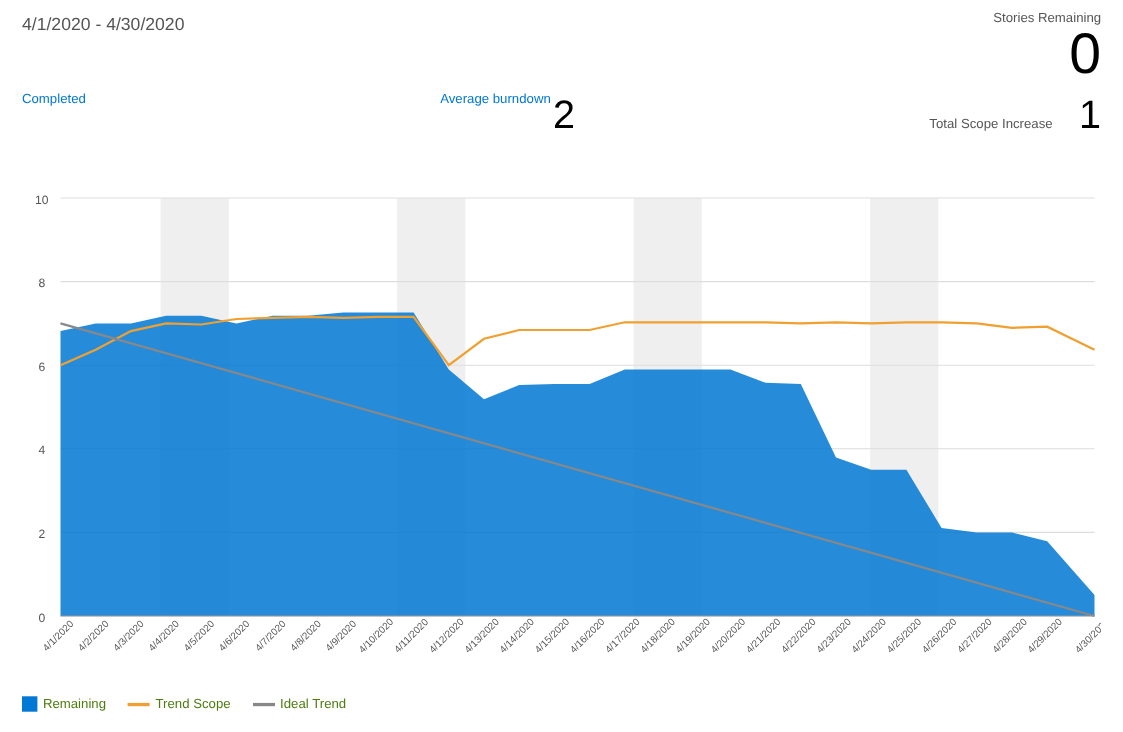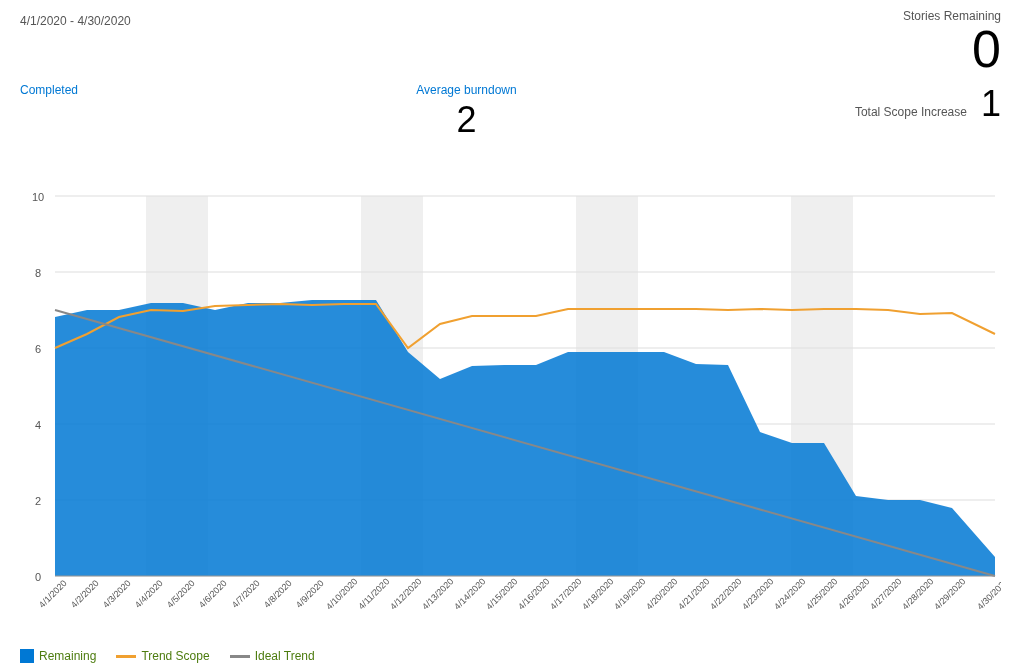--- a/index.html
+++ b/index.html
@@ -11,21 +11,21 @@
       overflow: hidden;
       position: relative;
     }
     .header {
       display: flex;
       justify-content: space-between;
       align-items: flex-start;
       padding: 10px 20px 0 20px;
     }
     .date-range {
-      font-size: 12px;
+      font-size: 16px;
       color: #555;
       padding-top: 4px;
     }
     .stories-remaining {
       text-align: right;
       line-height: 1.1;
     }
     .stories-remaining .label {
       font-size: 12px;
       color: #555;
@@ -113,26 +113,26 @@
     <div class="label">Stories Remaining</div>
     <div class="value">0</div>
   </div>
 </div>
 
 <div class="metrics">
   <div class="metric">
     <span class="label">Completed</span>
   </div>
   <div class="metric" style="flex-direction:column;align-items:center;">
-    <div style="display:flex;align-items:center;gap:2px;flex-direction:column;">
+    <div style="display:flex;align-items:flex-start;gap:2px;">
       <span class="label">Average burndown</span>
       <span class="value">2</span>
     </div>
   </div>
-  <div class="metric-right" style="display:flex;align-items:baseline;gap:14px;">
+  <div class="metric-right" style="display:flex;align-items:baseline;gap:24px;">
     <span class="label" style="font-size:12px;color:#555;text-align:right;">Total Scope Increase</span>
     <span class="value" style="font-size:36px;font-weight:300;">1</span>
   </div>
 </div>
 
 <div class="chart-container">
   <div class="chart-area">
     <svg class="chart-svg" viewBox="0 0 981 460" preserveAspectRatio="none">
 
       <text x="18" y="430" font-size="11" fill="#555" text-anchor="middle">0</text>

